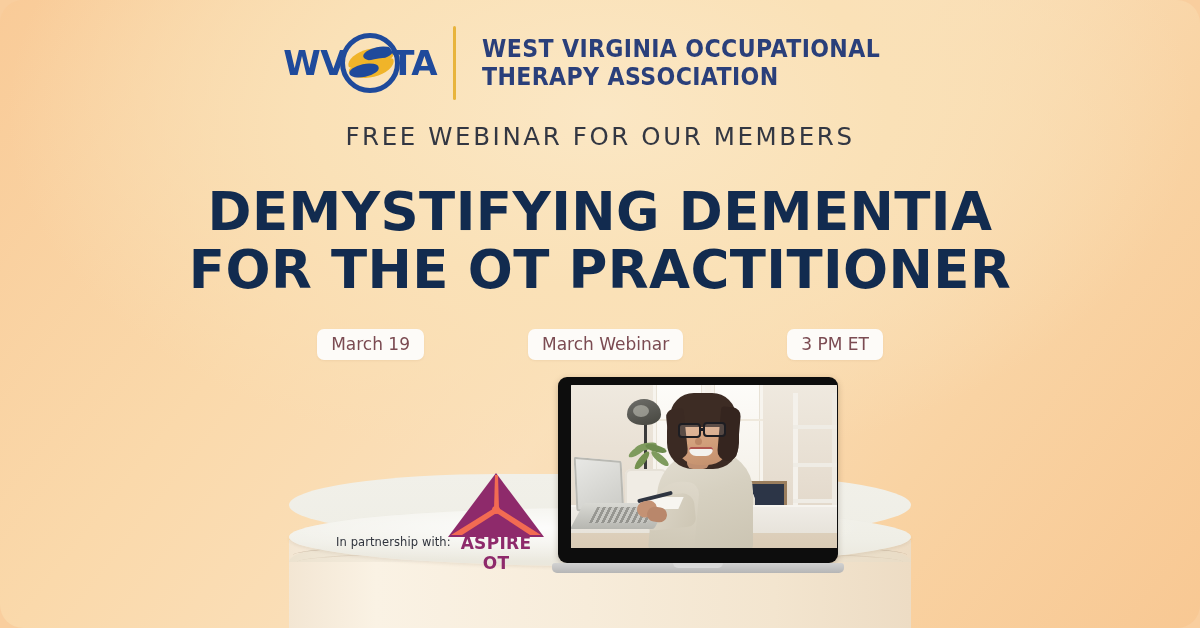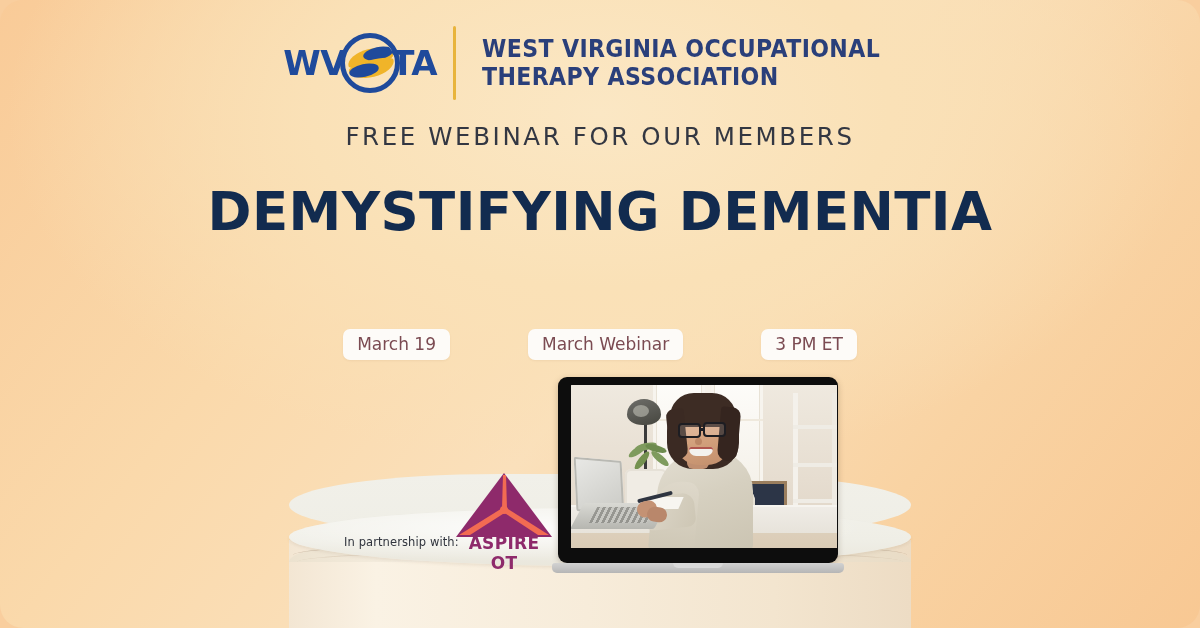--- a/index.html
+++ b/index.html
@@ -90,21 +90,21 @@
     text-align:center;
     font-family:"DejaVu Sans", sans-serif;
     font-weight:900; color:#122b4f;
     font-size:53px; line-height:1.09; letter-spacing:0.4px;
   }
   .title .l { display:block; }
 
   
   .pills {
     position:absolute; top:329px; left:0; right:0;
-    display:flex; justify-content:center; align-items:center; gap:78px;
+    display:flex; justify-content:center; align-items:center; gap:104px;
   }
   .pill {
     background:#fdfbf8; color:#7b4b52;
     border-radius:7px;
     padding:5px 14px 6px;
     font-size:17px; font-weight:400;
     font-family:"DejaVu Sans", sans-serif;
     box-shadow:0 1px 2px rgba(140,100,70,.09);
     white-space:nowrap;
   }
@@ -220,21 +220,21 @@
   .pr-hairtop { left:99px; top:8px; width:66px; height:34px; background:#3d2c24; border-radius:33px 33px 14px 14px; }
   .pr-hairL { left:97px; top:24px; width:18px; height:50px; background:#3b2a23; border-radius:10px 4px 12px 12px; transform:rotate(-6deg); }
   .pr-hairR { left:148px; top:22px; width:20px; height:54px; background:#35251f; border-radius:4px 12px 14px 14px; transform:rotate(5deg); }
   .pr-glassL { left:107px; top:38px; width:23px; height:15px; border:2.5px solid #1d1d22; border-radius:4px; background:rgba(255,255,255,.16); }
   .pr-glassR { left:132px; top:37px; width:23px; height:15px; border:2.5px solid #1d1d22; border-radius:4px; background:rgba(255,255,255,.16); }
   .pr-bridge { left:129px; top:43px; width:5px; height:2.5px; background:#1d1d22; }
   .pr-mouth { left:118px; top:62px; width:24px; height:9px; background:#f3f2ee; border-radius:3px 3px 11px 11px; box-shadow:inset 0 2px 0 #b0564f; }
   .pr-nose { left:124px; top:53px; width:7px; height:7px; background:rgba(160,105,75,.45); border-radius:50%; }
 
   
-  .partner { position:absolute; left:336px; top:470px; width:200px; height:90px;margin-left:8px; }
+  .partner { position:absolute; left:336px; top:470px; width:200px; height:90px; }
   .partner-label {
     position:absolute; left:0; top:65px;
     font-size:11.5px; color:#30343d; font-weight:400;
     font-family:"DejaVu Sans", sans-serif; letter-spacing:.1px;
   }
   .aspire { position:absolute; left:112px; top:3px; width:96px; height:84px; }
   .asp-tri { position:absolute; left:0; top:0; width:96px; height:64px; }
   .asp-word {
     position:absolute; left:0; top:60px; width:96px; text-align:center;
     font-family:"DejaVu Sans", sans-serif;
@@ -266,20 +266,21 @@
     <div class="logo-words">
       <div>WEST VIRGINIA OCCUPATIONAL</div>
       <div>THERAPY ASSOCIATION</div>
     </div>
   </div>
 
   <div class="eyebrow">FREE WEBINAR FOR OUR MEMBERS</div>
 
   <h1 class="title">
     <span class="l">DEMYSTIFYING DEMENTIA</span>
+    <span class="l">FOR THE OT PRACTITIONER</span>
   </h1>
 
   <div class="pills">
     <span class="pill">March 19</span>
     <span class="pill">March Webinar</span>
     <span class="pill">3 PM ET</span>
   </div>
 
   <div class="surface"></div>
   <div class="table-wrap">

